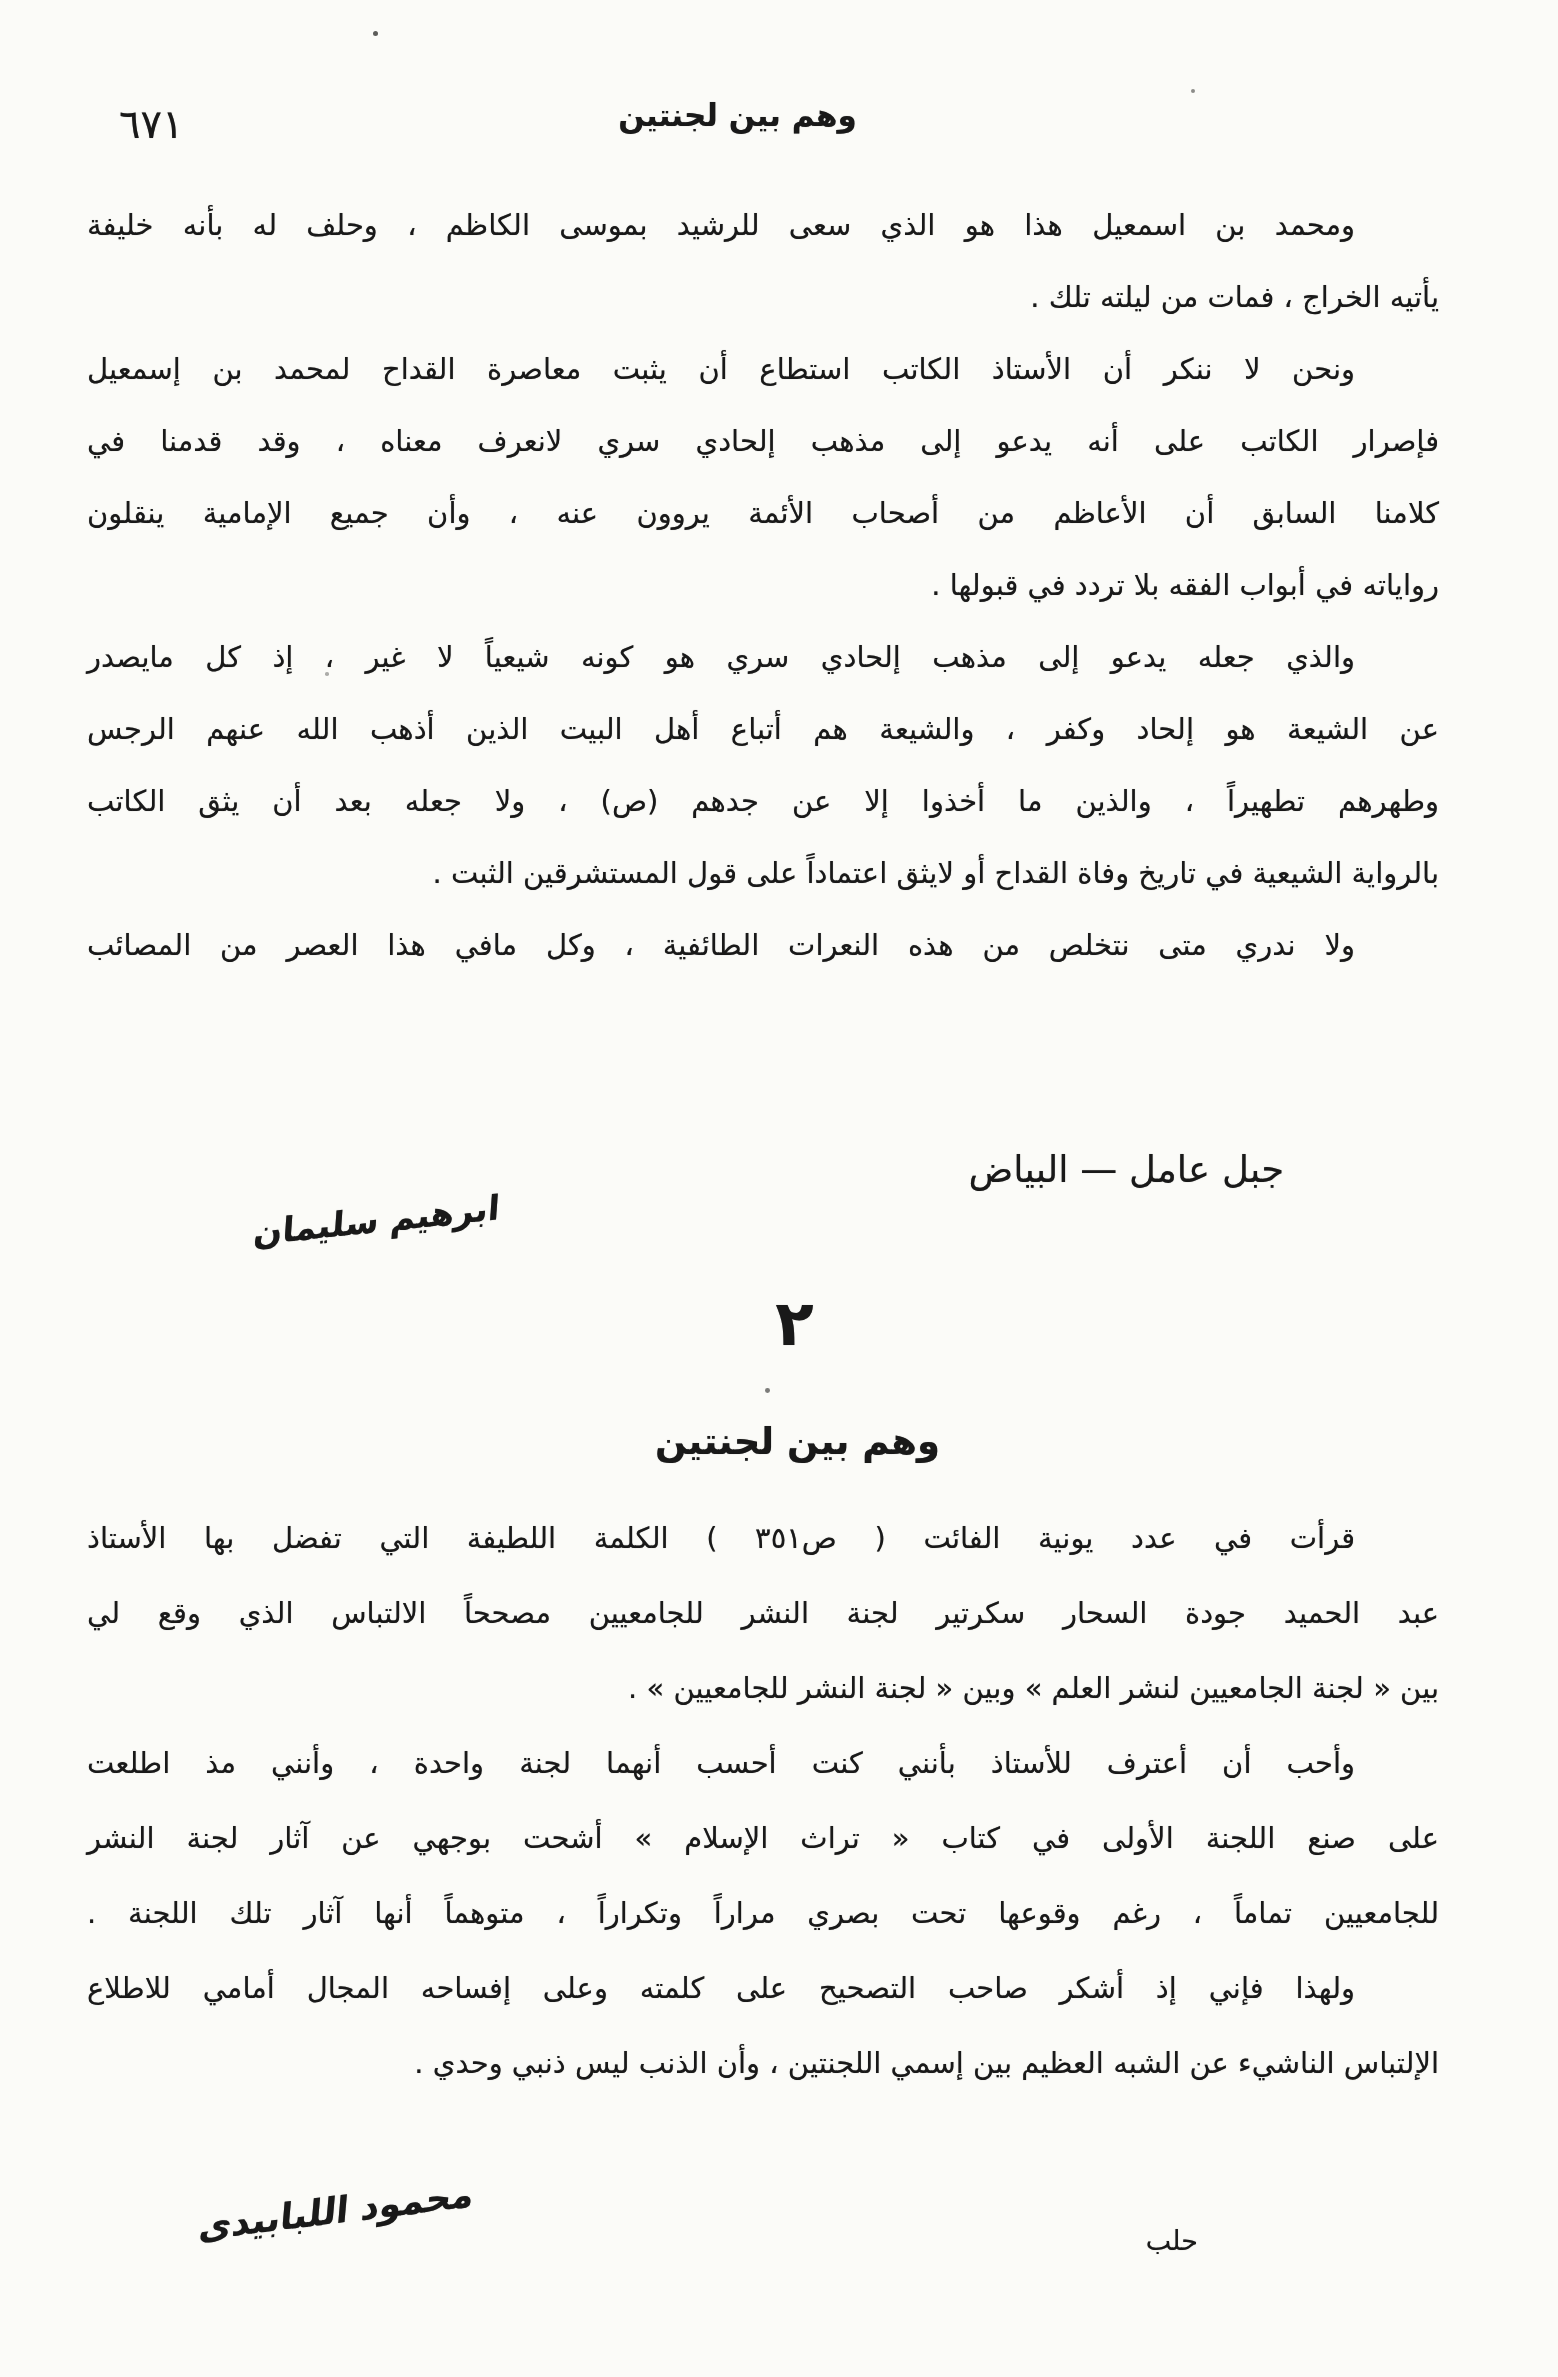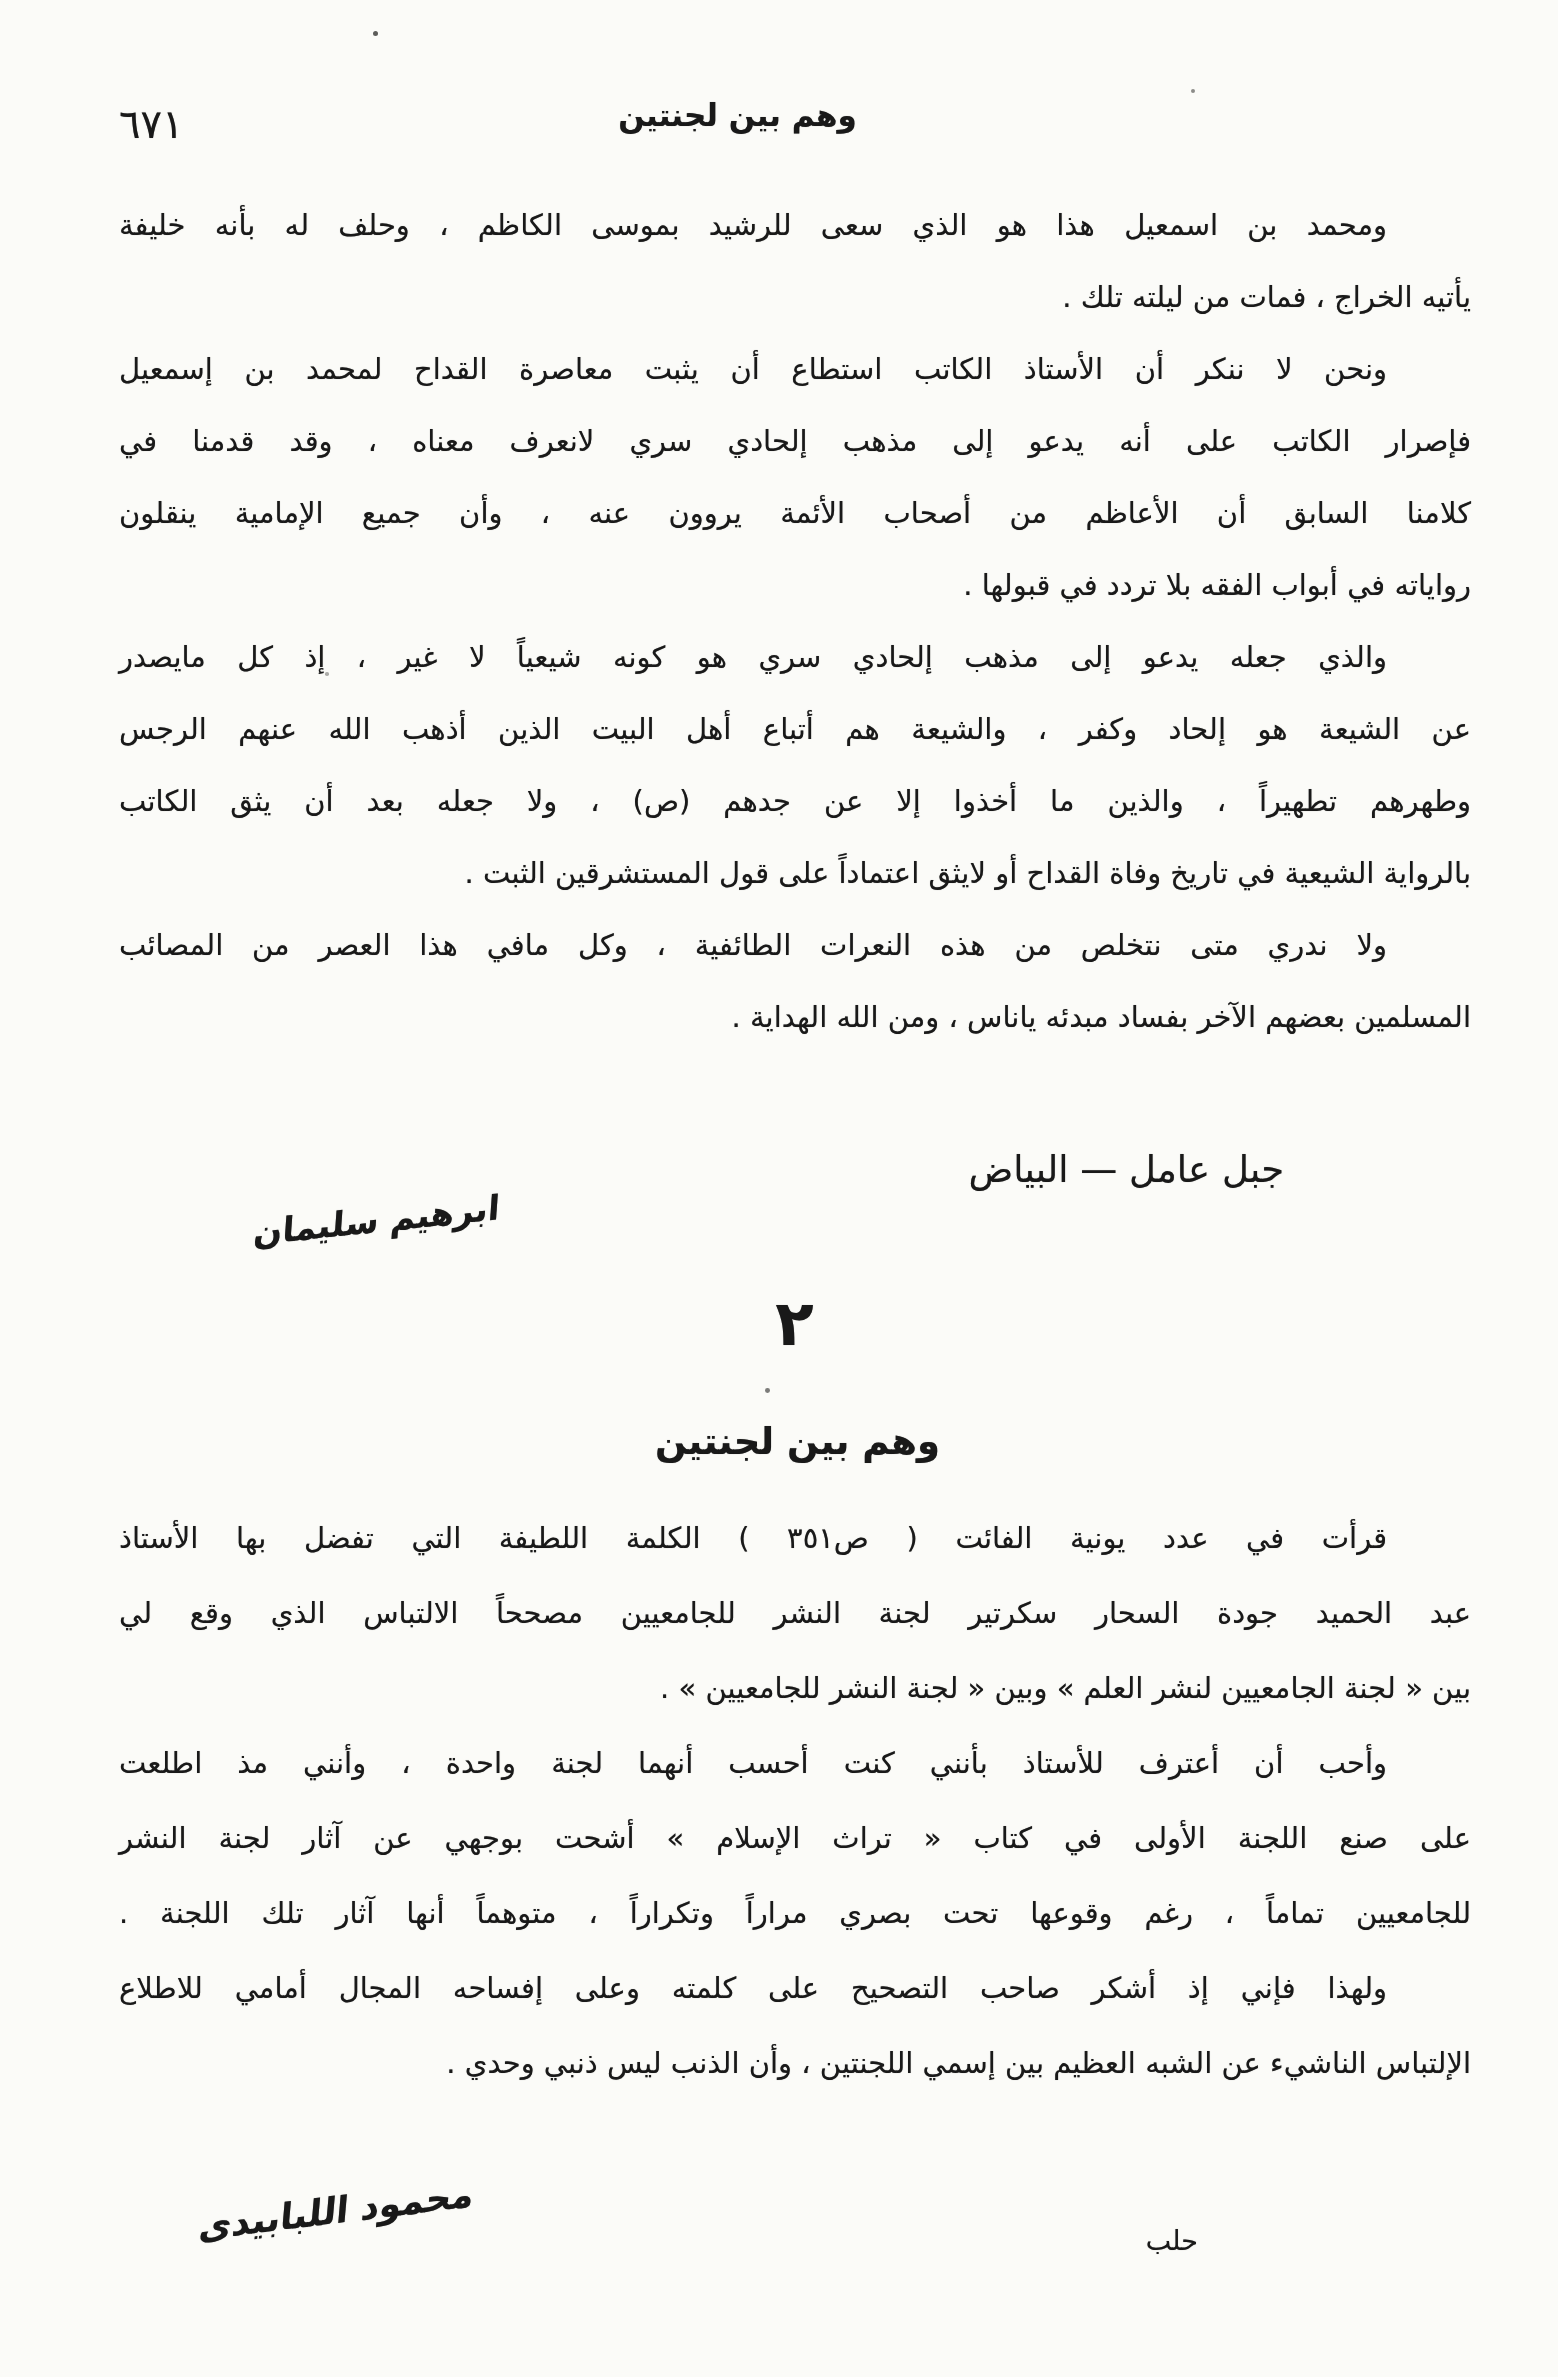--- a/index.html
+++ b/index.html
@@ -30,21 +30,21 @@
     top: 97px;
     left: 0; right: 0;
     text-align: center;
     transform: translateX(-42px); 
     font-size: 31px;
     font-weight: bold;
   }
 
   .body-block {
     position: absolute;
-    right: 88px;
+    right: 120px;
     width: 1352px;
     direction: rtl;
     font-size: 29px;
   }
   #body-1 { top: 189px; }
   #body-2 { top: 1501px; }
   .line {
     height: 72px;
     line-height: 72px;
     text-align: justify;
@@ -133,21 +133,20 @@
   <div class="line short">يأتيه الخراج ، فمات من ليلته تلك .</div>
   <div class="line indent">ونحن لا ننكر أن الأستاذ الكاتب استطاع أن يثبت معاصرة القداح لمحمد بن إسمعيل</div>
   <div class="line">فإصرار الكاتب على أنه يدعو إلى مذهب إلحادي سري لانعرف معناه ، وقد قدمنا في</div>
   <div class="line">كلامنا السابق أن الأعاظم من أصحاب الأئمة يروون عنه ، وأن جميع الإمامية ينقلون</div>
   <div class="line short">رواياته في أبواب الفقه بلا تردد في قبولها .</div>
   <div class="line indent">والذي جعله يدعو إلى مذهب إلحادي سري هو كونه شيعياً لا غير ، إذ كل مايصدر</div>
   <div class="line">عن الشيعة هو إلحاد وكفر ، والشيعة هم أتباع أهل البيت الذين أذهب الله عنهم الرجس</div>
   <div class="line">وطهرهم تطهيراً ، والذين ما أخذوا إلا عن جدهم (ص) ، ولا جعله بعد أن يثق الكاتب</div>
   <div class="line short">بالرواية الشيعية في تاريخ وفاة القداح أو لايثق اعتماداً على قول المستشرقين الثبت .</div>
   <div class="line indent">ولا ندري متى نتخلص من هذه النعرات الطائفية ، وكل مافي هذا العصر من المصائب</div>
-  <div class="line short">المسلمين بعضهم الآخر بفساد مبدئه ياناس ، ومن الله الهداية .</div>
 </div>
 
 <div class="signoff-location-1 ink">جبل عامل — البياض</div>
 <div class="signature-1 ink">ابرهيم سليمان</div>
 
 <div class="section-number ink">٢</div>
 <div class="section-title ink">وهم بين لجنتين</div>
 
 <div class="body-block ink" id="body-2">
   <div class="line indent">قرأت في عدد يونية الفائت ( ص٣٥١ ) الكلمة اللطيفة التي تفضل بها الأستاذ</div>

